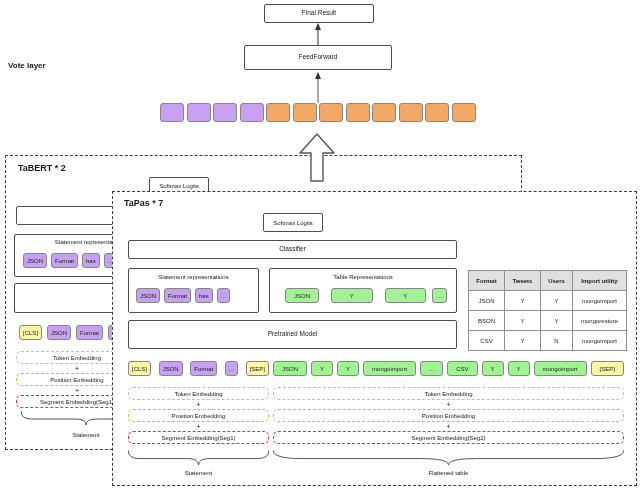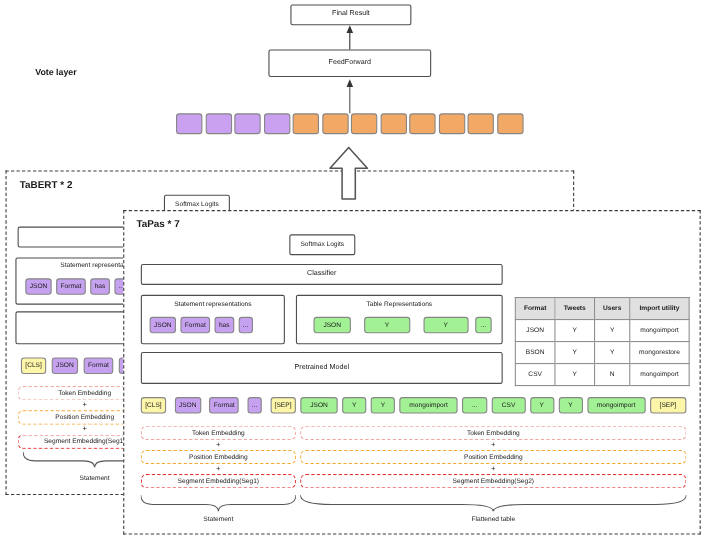--- a/index.html
+++ b/index.html
@@ -203,21 +203,21 @@
     <div class="lbl center" style="left:15px;top:278px;width:141px;">Statement</div>
 
     <div class="bracewrap" style="left:160px;top:258px;width:351px;height:15px;">
       <svg viewBox="0 0 100 14" preserveAspectRatio="none">
         <path d="M0,0 Q0,8 8,8 L42,8 Q50,8 50,14 Q50,8 58,8 L92,8 Q100,8 100,0" fill="none" stroke="#555" stroke-width="1" vector-effect="non-scaling-stroke"></path>
       </svg>
     </div>
     <div class="lbl center" style="left:160px;top:278px;width:351px;">Flattened table</div>
   </div>
 
-  <div class="ctitle" style="left:8px;top:62px;font-size:8px;z-index:3;margin-left:24px;">Vote layer</div>
+  <div class="ctitle" style="left:8px;top:62px;font-size:8px;z-index:3;">Vote layer</div>
 
   <div class="box" style="left:264px;top:4px;width:110px;height:19px;z-index:3;">Final Result</div>
 
   <div class="box" style="left:244px;top:45px;width:148px;height:25px;z-index:3;">FeedForward</div>
 
   <div class="squares" style="left:160px;top:103px;width:318px;z-index:3;">
       <div class="sq purple"></div>
       <div class="sq purple"></div>
       <div class="sq purple"></div>
       <div class="sq purple"></div>

